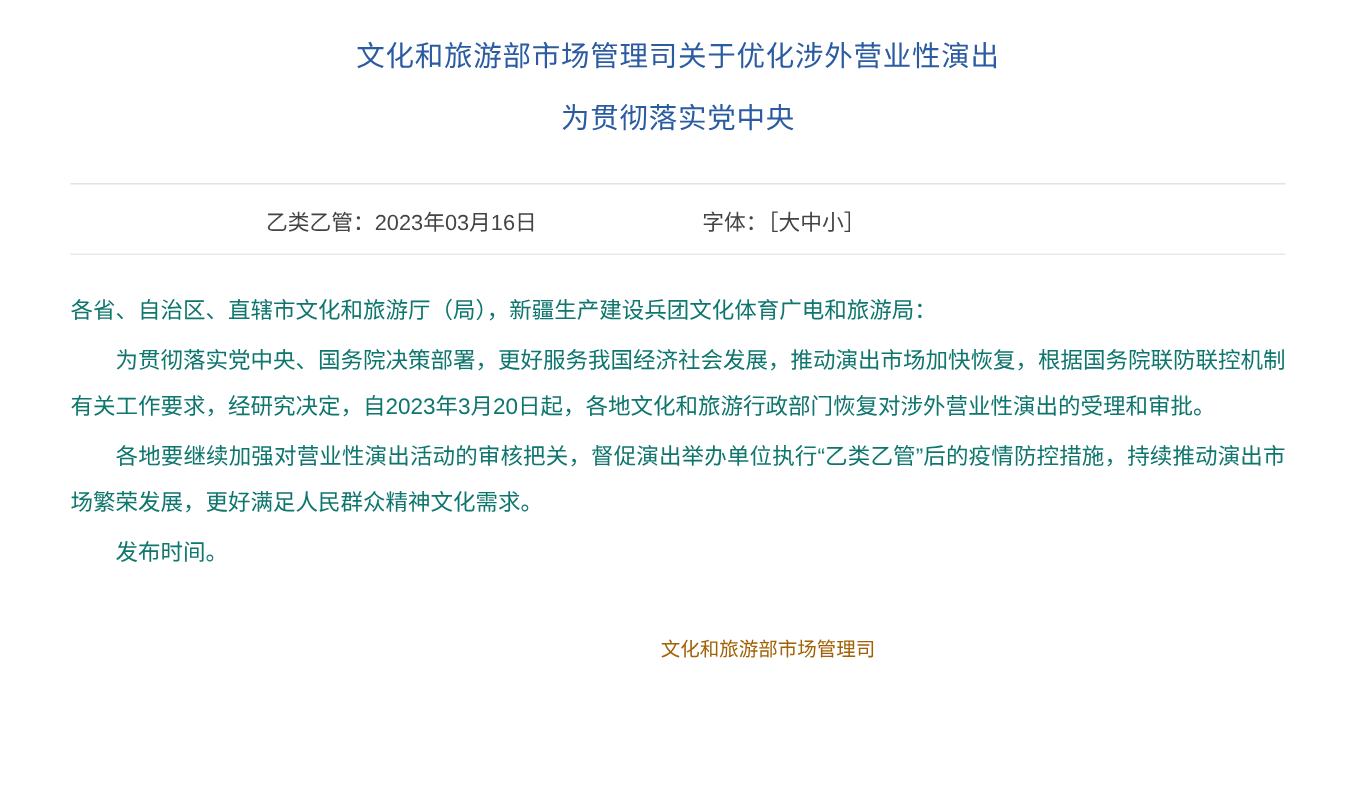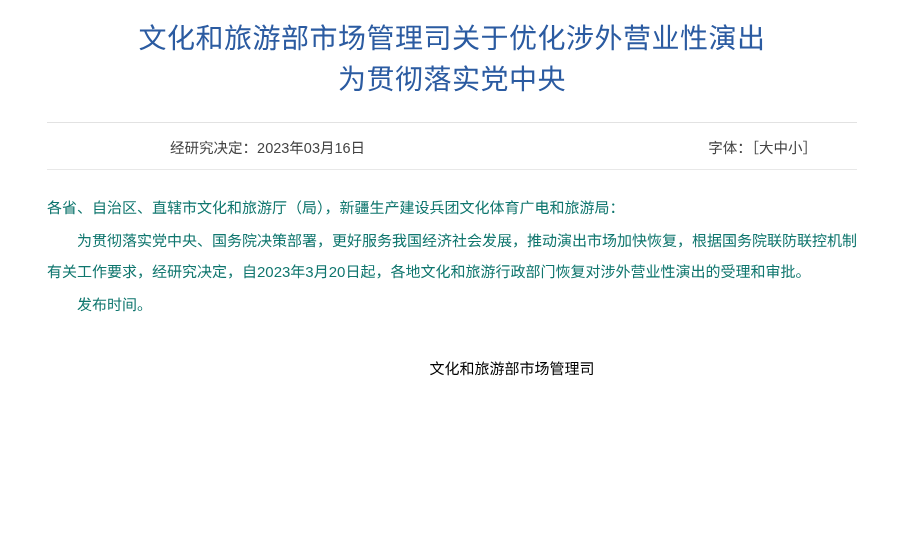--- a/index.html
+++ b/index.html
@@ -19,21 +19,21 @@
     height: 535px;
     box-sizing: border-box;
     position: relative;
   }
   .title-block {
     padding: 18px 90px 0 90px;
     text-align: center;
   }
   .doc-title {
     font-family: "Liberation Sans", sans-serif;
-    font-size: 28px;
+    font-size: 19px;
     line-height: 41px;
     color: #2b5ba1;
     font-weight: normal;
     margin: 0;
     letter-spacing: 0.5px;
   }
   .divider {
     margin: 22px 47px 0 47px;
     border-top: 1px solid #e2e2e2;
     height: 0;
@@ -47,21 +47,21 @@
     color: #444444;
   }
   .meta-left {
     width: 52%;
     text-align: center;
     box-sizing: border-box;
     padding-left: 20px;
   }
   .meta-right {
     width: 48%;
-    text-align: right;
+    text-align: left;
     box-sizing: border-box;
     padding-right: 40px;
     white-space: nowrap;
   }
   .font-links {
     color: #444444;
   }
   .font-links .fl {
     color: #444444;
     text-decoration: none;
@@ -82,23 +82,23 @@
   }
   .body-block p {
     margin: 0 0 2px 0;
   }
   .indent {
     text-indent: 2em;
   }
   .sign-block {
     margin: 0 47px;
     padding-top: 32px;
-    font-size: 15px;
+    font-size: 13px;
     line-height: 29px;
-    color: #000000;
+    color: #a16207;
     text-align: center;
   }
   .sign-block .sign-line {
     padding-right: 0;
   }
   .sign-inner {
     display: inline-block;
     text-align: center;
     margin-left: 120px;
   }
@@ -112,32 +112,33 @@
     <h1 class="doc-title">
       <span>文化和旅游部市场管理司关于优化涉外营业性演出</span><br>
       <span>为贯彻落实党中央</span>
     </h1>
   </div>
 
   <div class="divider"></div>
 
   <div class="meta-row">
     <div class="meta-left">
-      <span>经研究决定：</span><span>2023年03月16日</span>
+      <span>乙类乙管：</span><span>2023年03月16日</span>
     </div>
     <div class="meta-right font-links">
       <span>字体：</span><span>［</span><a class="fl">大</a><a class="fl">中</a><a class="fl">小</a><span>］</span>
     </div>
   </div>
 
   <div class="meta-divider"></div>
 
   <div class="body-block">
     <p>各省、自治区、直辖市文化和旅游厅（局），新疆生产建设兵团文化体育广电和旅游局：</p>
     <p class="indent">为贯彻落实党中央、国务院决策部署，更好服务我国经济社会发展，推动演出市场加快恢复，根据国务院联防联控机制有关工作要求，经研究决定，自2023年3月20日起，各地文化和旅游行政部门恢复对涉外营业性演出的受理和审批。</p>
+    <p class="indent">各地要继续加强对营业性演出活动的审核把关，督促演出举办单位执行“乙类乙管”后的疫情防控措施，持续推动演出市场繁荣发展，更好满足人民群众精神文化需求。</p>
     <p class="indent">发布时间。</p>
   </div>
 
   <div class="sign-block">
     <div class="sign-inner">
       <div class="sign-line">文化和旅游部市场管理司</div>
     </div>
   </div>
 
 </div>

